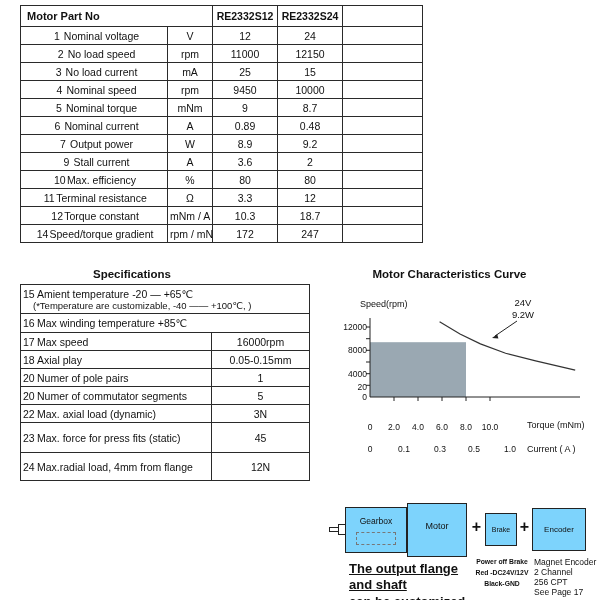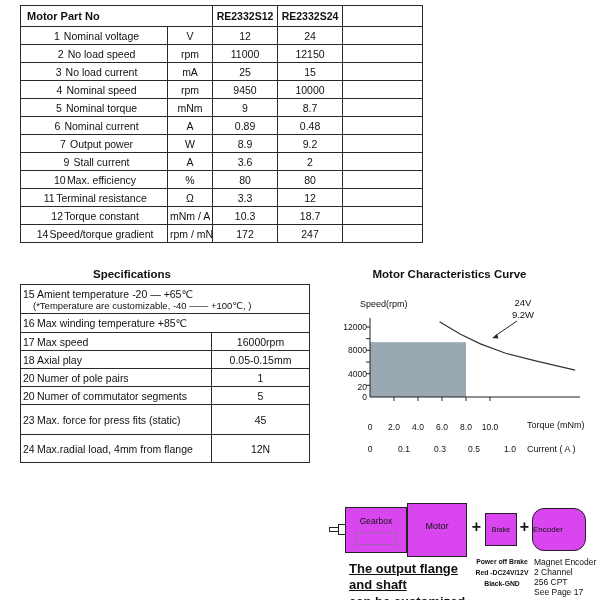--- a/index.html
+++ b/index.html
@@ -37,26 +37,26 @@
   
   .chart-svg{position:absolute;left:328px;top:292px;}
   .chart-svg text{font-size:8.5px;fill:#111;}
   .chart-svg .lab{font-size:9px;}
   .chart-svg .ann{font-size:9.5px;}
   .axisline{stroke:#222;stroke-width:1;}
   .tick{stroke:#222;stroke-width:1;}
   .curveline{stroke:#333;stroke-width:1.2;fill:none;}
 
   
-  .box{position:absolute;border:1px solid #222;background:#d946ef;font-size:8.5px;text-align:center;box-sizing:border-box;}
+  .box{position:absolute;border:1px solid #222;background:#7dd3fc;font-size:8.5px;text-align:center;box-sizing:border-box;}
   .gearbox{left:333px;top:507px;width:62px;height:46px;padding-top:8px;}
   .gb-inner{position:absolute;left:10px;top:24px;right:10px;bottom:7px;border:1px dashed #777;}
   .motor{left:395px;top:503px;width:60px;height:54px;padding-top:17px;font-size:9px;}
   .brake{left:473px;top:513px;width:32px;height:33px;font-size:7px;display:flex;align-items:center;justify-content:center;}
-  .encoder{left:520px;top:508px;width:54px;height:43px;font-size:8px;display:flex;align-items:center;border-radius:12px;}
+  .encoder{left:520px;top:508px;width:54px;height:43px;font-size:8px;display:flex;align-items:center;justify-content:center;}
   .shaft-a{position:absolute;left:317px;top:527px;width:9px;height:5px;border:1px solid #222;border-right:none;box-sizing:border-box;}
   .shaft-b{position:absolute;left:326px;top:524px;width:8px;height:11px;border:1px solid #222;border-right:none;box-sizing:border-box;}
   .plus{position:absolute;width:15px;text-align:center;font-size:16px;font-weight:bold;top:518px;}
   .plus1{left:457px;}
   .plus2{left:505px;}
   .flange-note{position:absolute;left:337px;top:561px;width:125px;text-align:left;font-weight:bold;font-size:13px;line-height:1.25;text-decoration:underline;}
   .brake-note{position:absolute;left:459px;top:557px;width:62px;text-align:center;font-weight:bold;font-size:6.8px;line-height:1.6;}
   .encoder-note{position:absolute;left:522px;top:557px;width:74px;text-align:left;font-size:8.5px;line-height:1.18;}
 </style>
 </head>
@@ -217,20 +217,24 @@
           <td><span class="row-no">20</span><span>Numer of pole pairs</span></td>
           <td class="c">1</td>
         </tr>
 
         <tr>
           <td><span class="row-no">20</span><span>Numer of commutator segments</span></td>
           <td class="c">5</td>
         </tr>
 
 
+        <tr>
+          <td><span class="row-no">22</span><span>Max. axial load (dynamic)</span></td>
+          <td class="c">3N</td>
+        </tr>
 
         <tr>
           <td><span class="row-no">23</span><span>Max.  force for press fits (static)</span></td>
           <td class="c">45</td>
         </tr>
 
         <tr>
           <td><span class="row-no">24</span><span>Max.radial load, 4mm from flange</span></td>
           <td class="c">12N</td>
         </tr>

